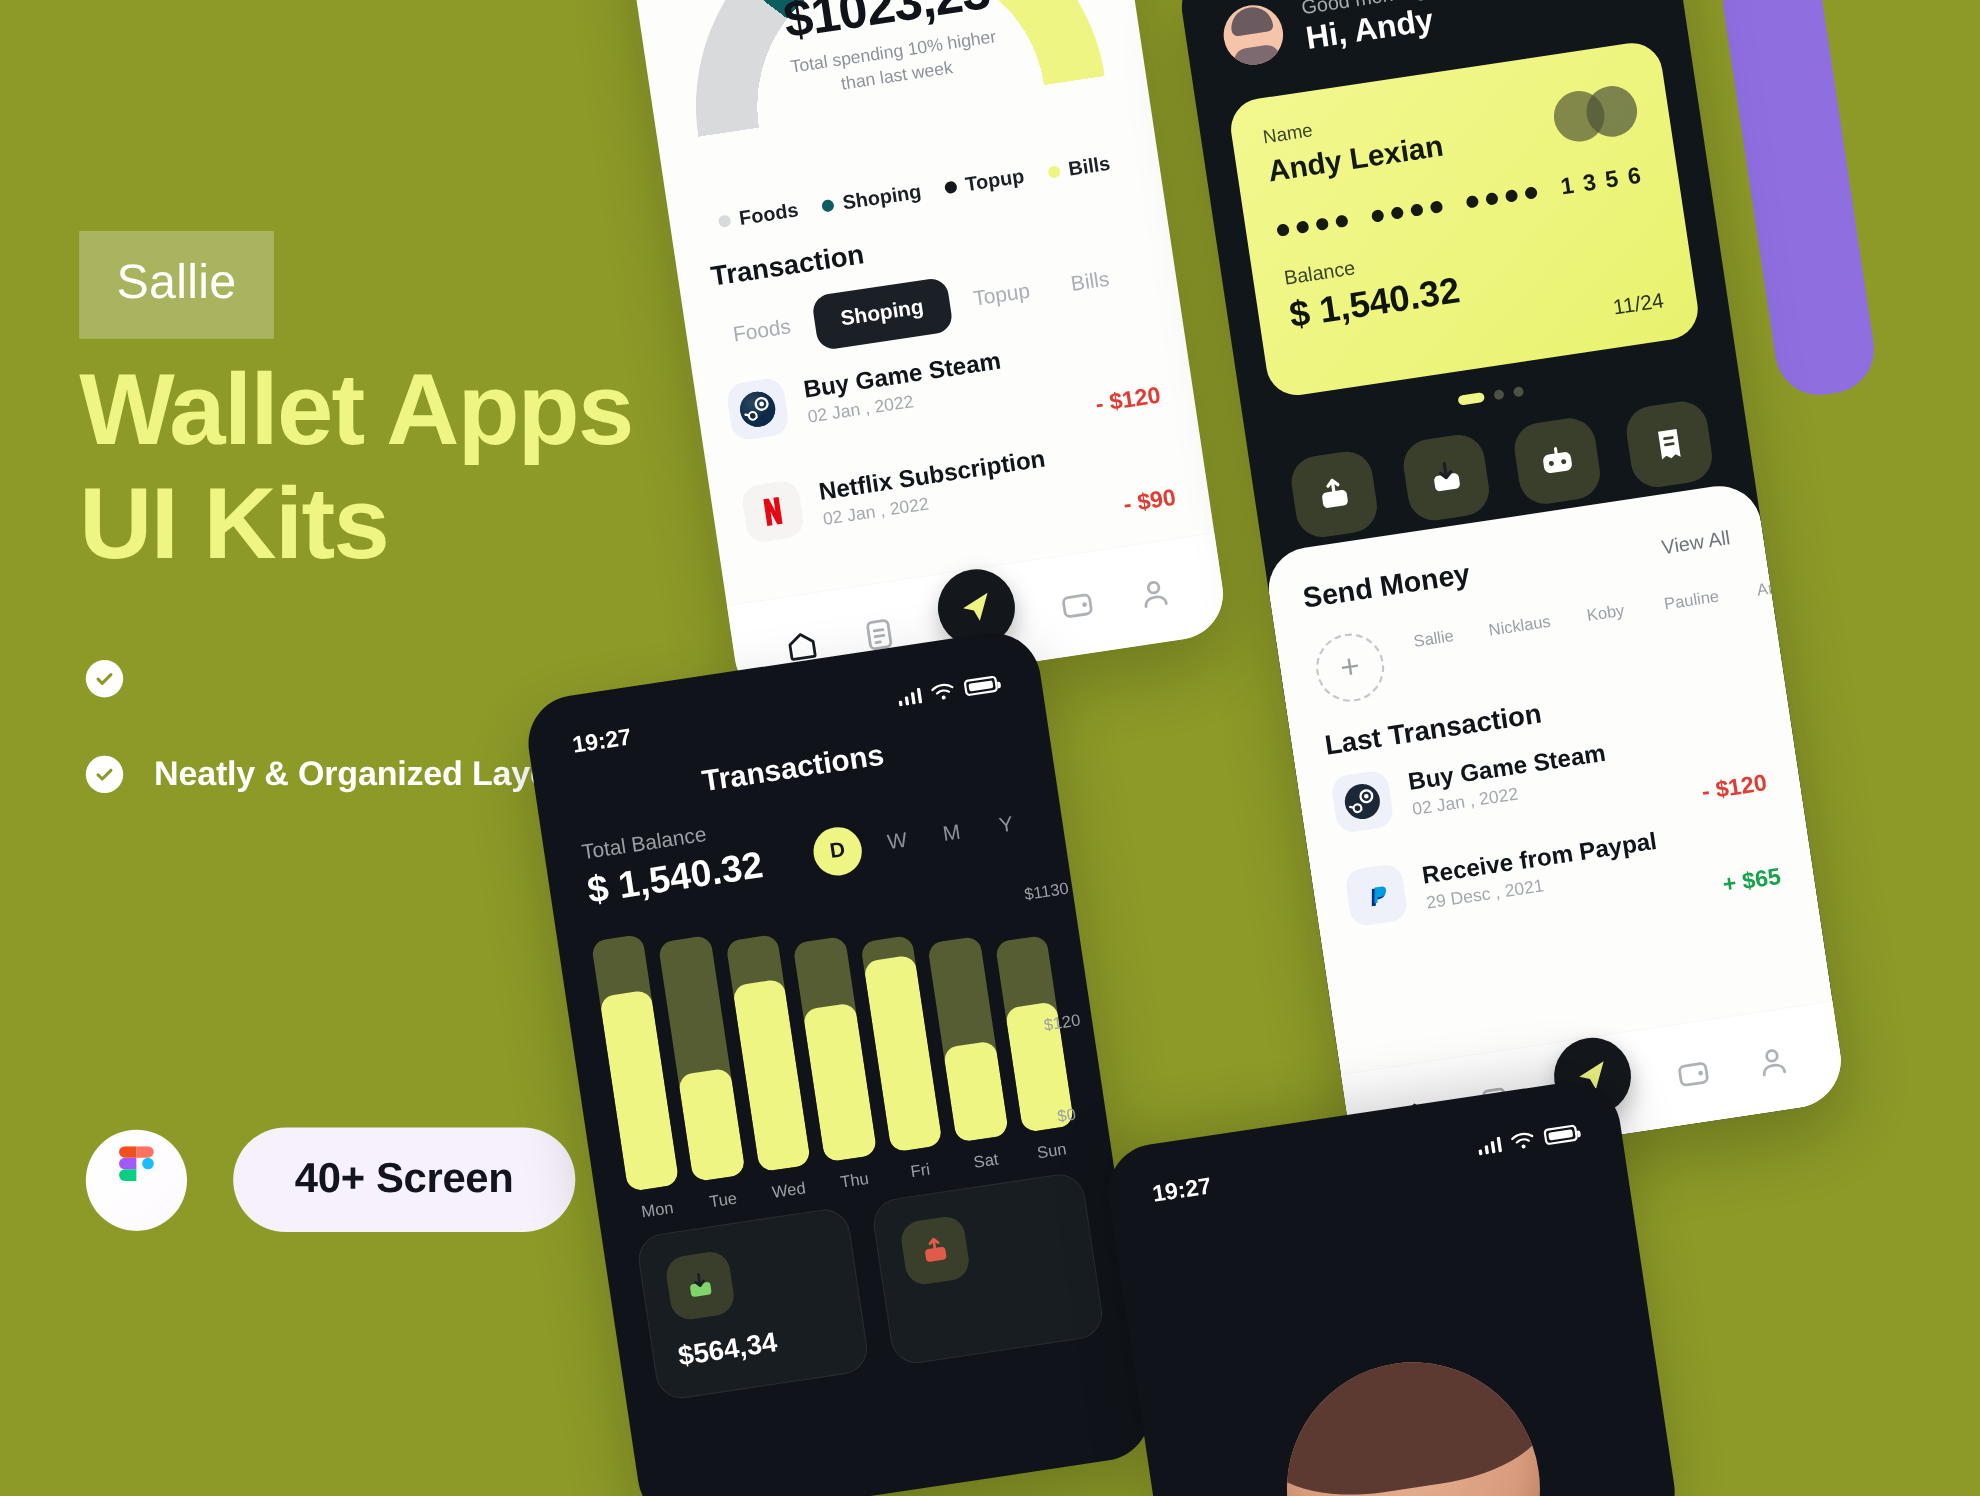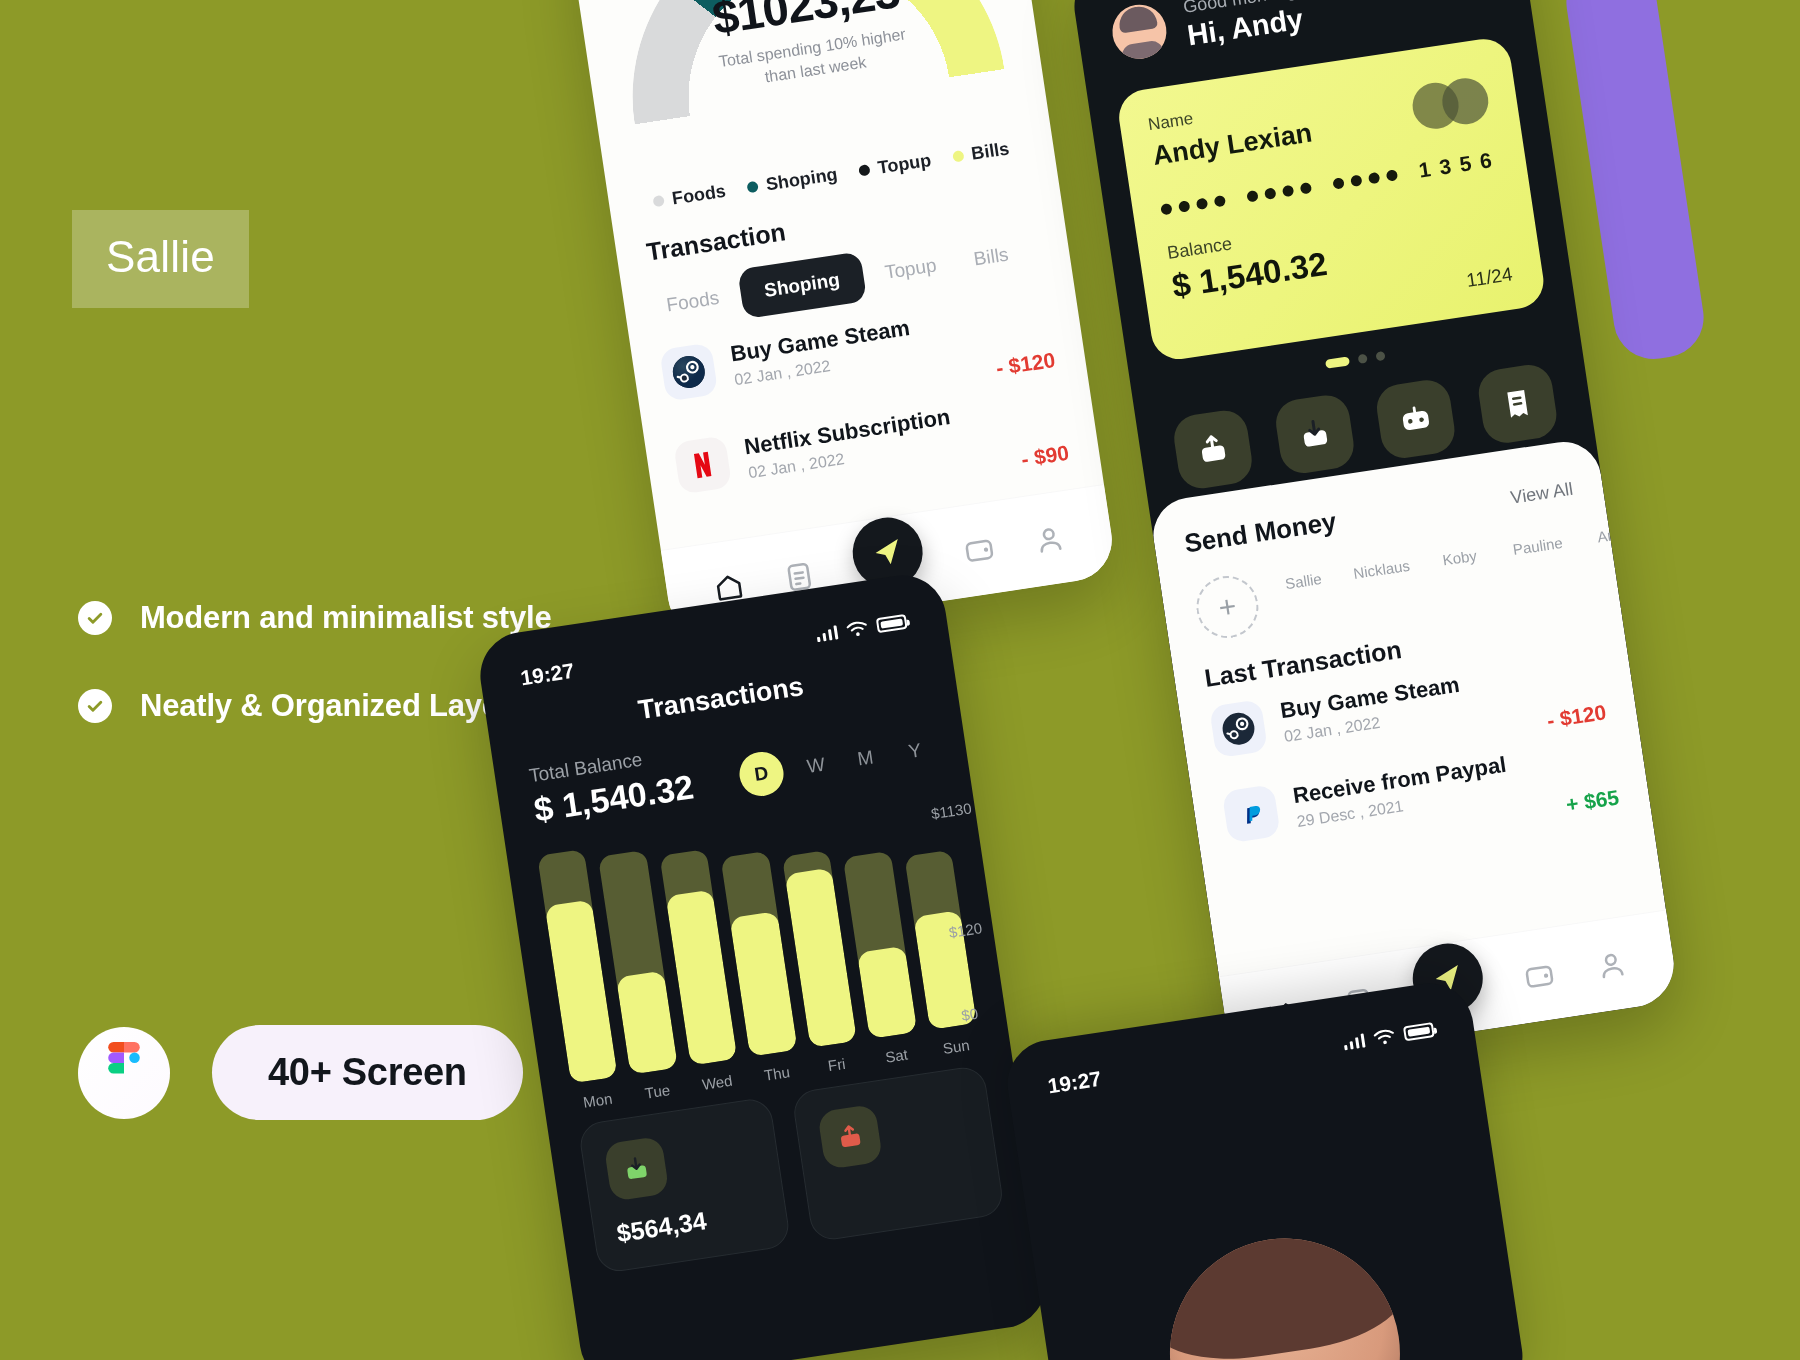--- a/index.html
+++ b/index.html
@@ -255,29 +255,32 @@
 </style>
 </head>
 <body>
 
 <div class="promo">
 
   <div class="badge">
     <span>Sallie</span>
   </div>
 
+  <div class="headline">
+    <span class="l1">Wallet Apps</span>
+    <span class="l2">UI Kits</span>
+  </div>
 
   <div class="features">
     <div class="feature">
       <span class="check">
         <svg viewBox="0 0 24 24" fill="none">
             <path d="M5 12.5l4.5 4.5L19 7.5" stroke="#8d9a28" stroke-width="3.4" stroke-linecap="round" stroke-linejoin="round"></path>
           </svg>
       </span>
-      <span class="feature-label">Modern and minimalist style</span>
     </div>
     <div class="feature">
       <span class="check">
         <svg viewBox="0 0 24 24" fill="none">
             <path d="M5 12.5l4.5 4.5L19 7.5" stroke="#8d9a28" stroke-width="3.4" stroke-linecap="round" stroke-linejoin="round"></path>
           </svg>
       </span>
       <span class="feature-label">Neatly &amp; Organized Layer</span>
     </div>
   </div>

